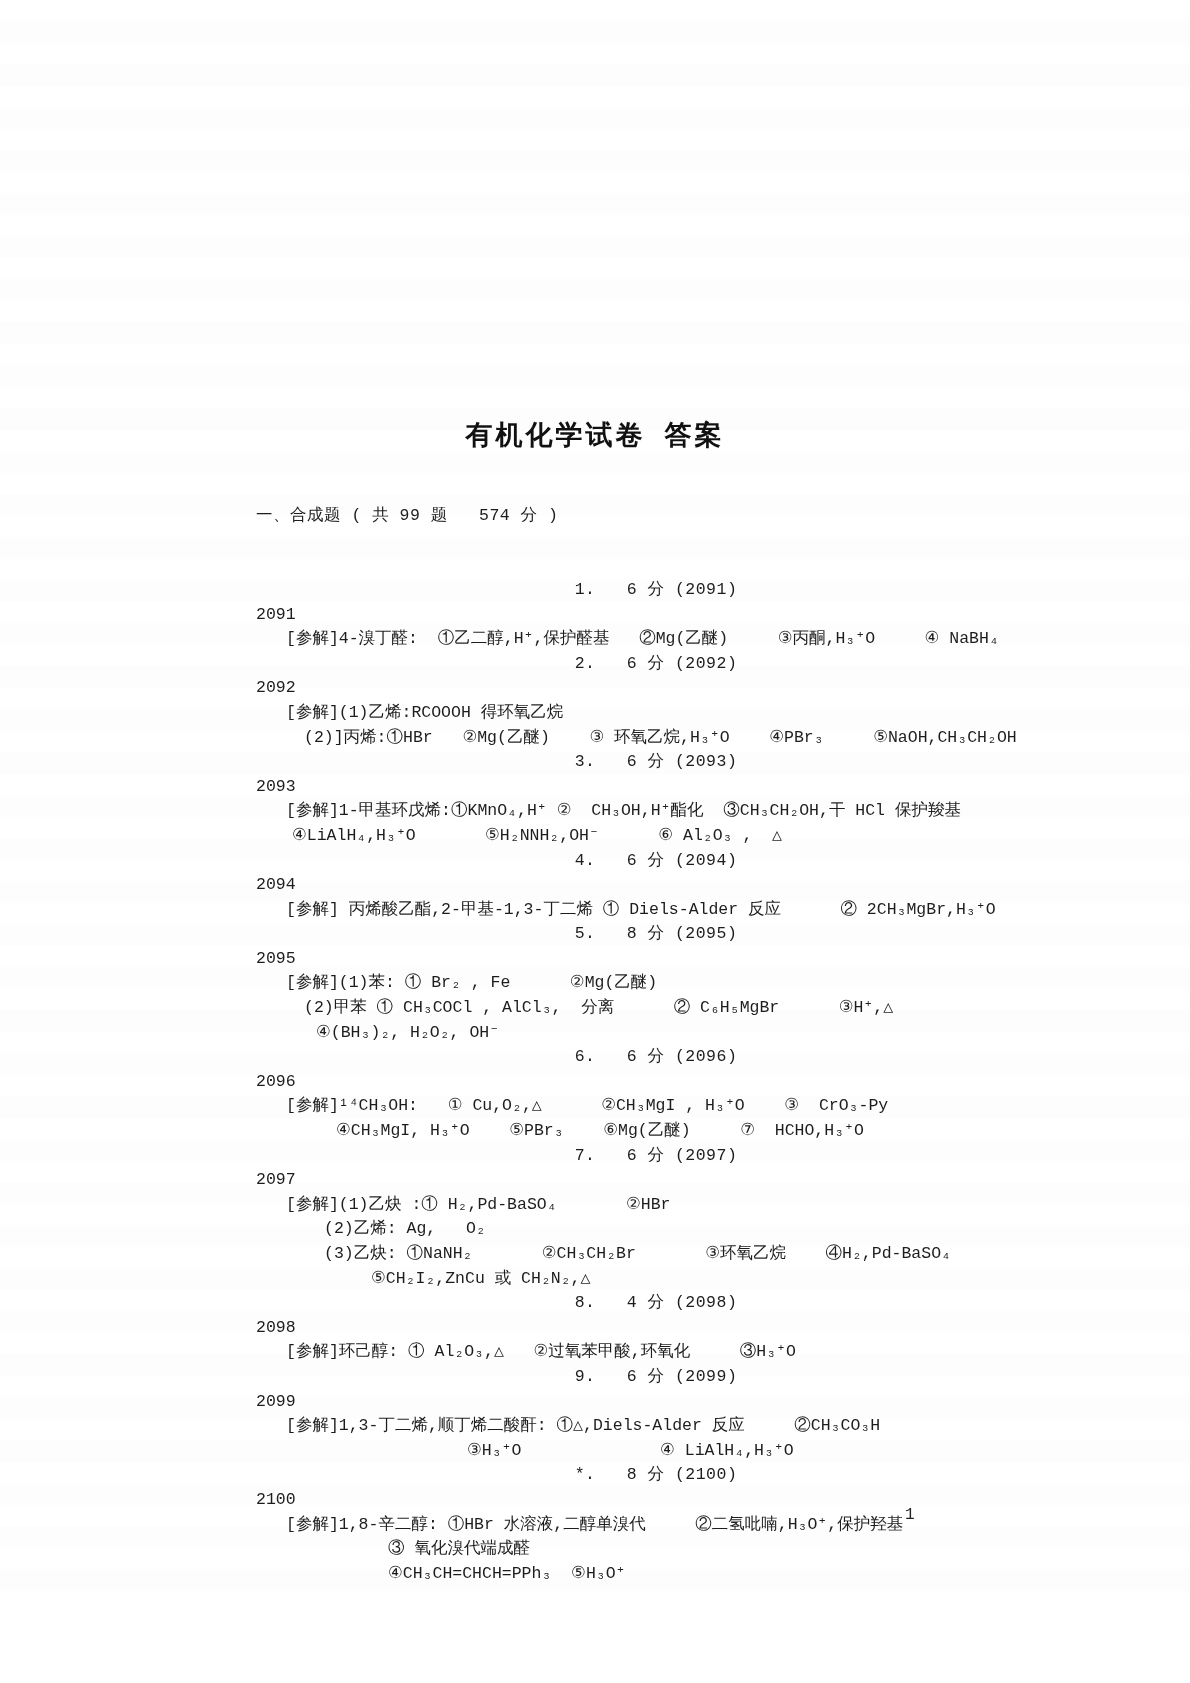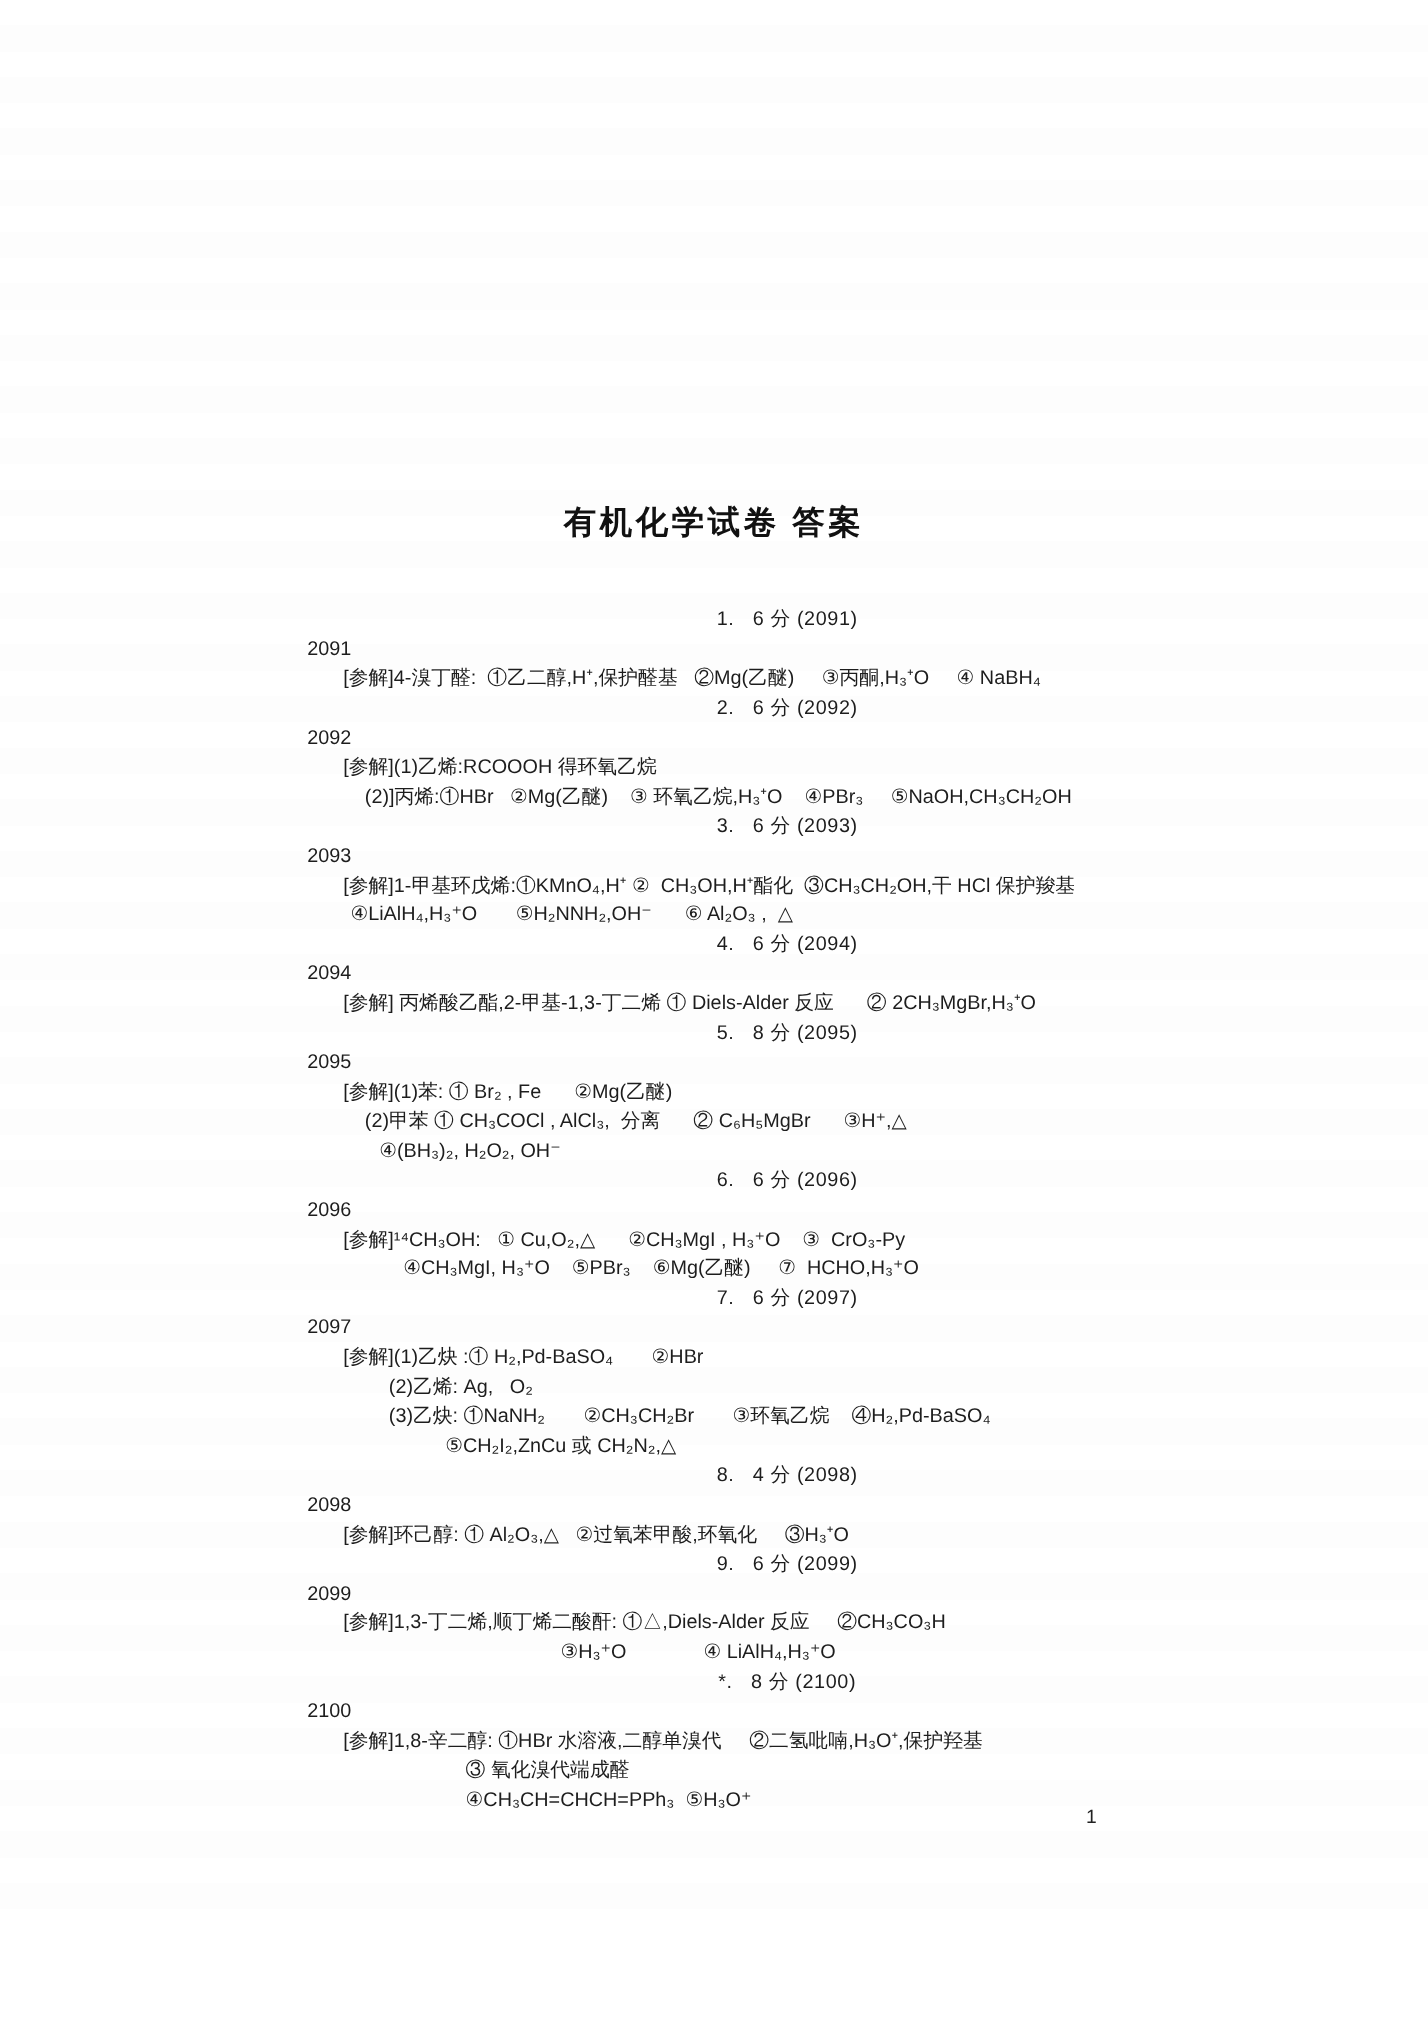--- a/index.html
+++ b/index.html
@@ -5,21 +5,21 @@
   html, body { margin: 0; padding: 0; background: #ffffff; }
   .page {
     position: relative;
     width: 1190px;
     height: 1602px;
     margin: 0 auto;
     background: #ffffff;
     background-image: repeating-linear-gradient(180deg,
       rgba(0,0,0,0.000) 0px, rgba(0,0,0,0.000) 21px,
       rgba(0,0,0,0.008) 21px, rgba(0,0,0,0.008) 43px);
-    font-family: Liberation Sans, sans-serif;
+    font-family: Liberation Mono, monospace;
     color: #1d1d1d;
     overflow: hidden;
   }
   .doc-title {
     position: absolute;
     top: 417px;
     left: 0;
     width: 1190px;
     text-align: center;
     font-size: 27px;
@@ -50,17 +50,18 @@
     color: #222222;
   }
 </style>
 </head>
 <body>
 
 <div class="page">
   <div class="doc-title">有机化学试卷 答案</div>
 
   <div class="content">
+    <div class="row section-heading">一、合成题 ( 共 99 题   574 分 )</div>
     <div id="answer-items"><div class="item-block"><div class="row item-header">1.   6 分 (2091)</div><div class="row item-id">2091</div><div class="row answer-line" style="padding-left: 30px;">[参解]4-溴丁醛:  ①乙二醇,H⁺,保护醛基   ②Mg(乙醚)     ③丙酮,H₃⁺O     ④ NaBH₄</div></div><div class="item-block"><div class="row item-header">2.   6 分 (2092)</div><div class="row item-id">2092</div><div class="row answer-line" style="padding-left: 30px;">[参解](1)乙烯:RCOOOH 得环氧乙烷</div><div class="row answer-line" style="padding-left: 48px;">(2)]丙烯:①HBr   ②Mg(乙醚)    ③ 环氧乙烷,H₃⁺O    ④PBr₃     ⑤NaOH,CH₃CH₂OH</div></div><div class="item-block"><div class="row item-header">3.   6 分 (2093)</div><div class="row item-id">2093</div><div class="row answer-line" style="padding-left: 30px;">[参解]1-甲基环戊烯:①KMnO₄,H⁺ ②  CH₃OH,H⁺酯化  ③CH₃CH₂OH,干 HCl 保护羧基</div><div class="row answer-line" style="padding-left: 36px;">④LiAlH₄,H₃⁺O       ⑤H₂NNH₂,OH⁻      ⑥ Al₂O₃ ,  △</div></div><div class="item-block"><div class="row item-header">4.   6 分 (2094)</div><div class="row item-id">2094</div><div class="row answer-line" style="padding-left: 30px;">[参解] 丙烯酸乙酯,2-甲基-1,3-丁二烯 ① Diels-Alder 反应      ② 2CH₃MgBr,H₃⁺O</div></div><div class="item-block"><div class="row item-header">5.   8 分 (2095)</div><div class="row item-id">2095</div><div class="row answer-line" style="padding-left: 30px;">[参解](1)苯: ① Br₂ , Fe      ②Mg(乙醚)</div><div class="row answer-line" style="padding-left: 48px;">(2)甲苯 ① CH₃COCl , AlCl₃,  分离      ② C₆H₅MgBr      ③H⁺,△</div><div class="row answer-line" style="padding-left: 60px;">④(BH₃)₂, H₂O₂, OH⁻</div></div><div class="item-block"><div class="row item-header">6.   6 分 (2096)</div><div class="row item-id">2096</div><div class="row answer-line" style="padding-left: 30px;">[参解]¹⁴CH₃OH:   ① Cu,O₂,△      ②CH₃MgI , H₃⁺O    ③  CrO₃-Py</div><div class="row answer-line" style="padding-left: 80px;">④CH₃MgI, H₃⁺O    ⑤PBr₃    ⑥Mg(乙醚)     ⑦  HCHO,H₃⁺O</div></div><div class="item-block"><div class="row item-header">7.   6 分 (2097)</div><div class="row item-id">2097</div><div class="row answer-line" style="padding-left: 30px;">[参解](1)乙炔 :① H₂,Pd-BaSO₄       ②HBr</div><div class="row answer-line" style="padding-left: 68px;">(2)乙烯: Ag,   O₂</div><div class="row answer-line" style="padding-left: 68px;">(3)乙炔: ①NaNH₂       ②CH₃CH₂Br       ③环氧乙烷    ④H₂,Pd-BaSO₄</div><div class="row answer-line" style="padding-left: 115px;">⑤CH₂I₂,ZnCu 或 CH₂N₂,△</div></div><div class="item-block"><div class="row item-header">8.   4 分 (2098)</div><div class="row item-id">2098</div><div class="row answer-line" style="padding-left: 30px;">[参解]环己醇: ① Al₂O₃,△   ②过氧苯甲酸,环氧化     ③H₃⁺O</div></div><div class="item-block"><div class="row item-header">9.   6 分 (2099)</div><div class="row item-id">2099</div><div class="row answer-line" style="padding-left: 30px;">[参解]1,3-丁二烯,顺丁烯二酸酐: ①△,Diels-Alder 反应     ②CH₃CO₃H</div><div class="row answer-line" style="padding-left: 211px;">③H₃⁺O              ④ LiAlH₄,H₃⁺O</div></div><div class="item-block"><div class="row item-header">*.   8 分 (2100)</div><div class="row item-id">2100</div><div class="row answer-line" style="padding-left: 30px;">[参解]1,8-辛二醇: ①HBr 水溶液,二醇单溴代     ②二氢吡喃,H₃O⁺,保护羟基</div><div class="row answer-line" style="padding-left: 132px;">③ 氧化溴代端成醛</div><div class="row answer-line" style="padding-left: 132px;">④CH₃CH=CHCH=PPh₃  ⑤H₃O⁺</div></div></div>
   </div>
 
   <div class="page-number">1</div>
 </div>
 
 </body></html>

